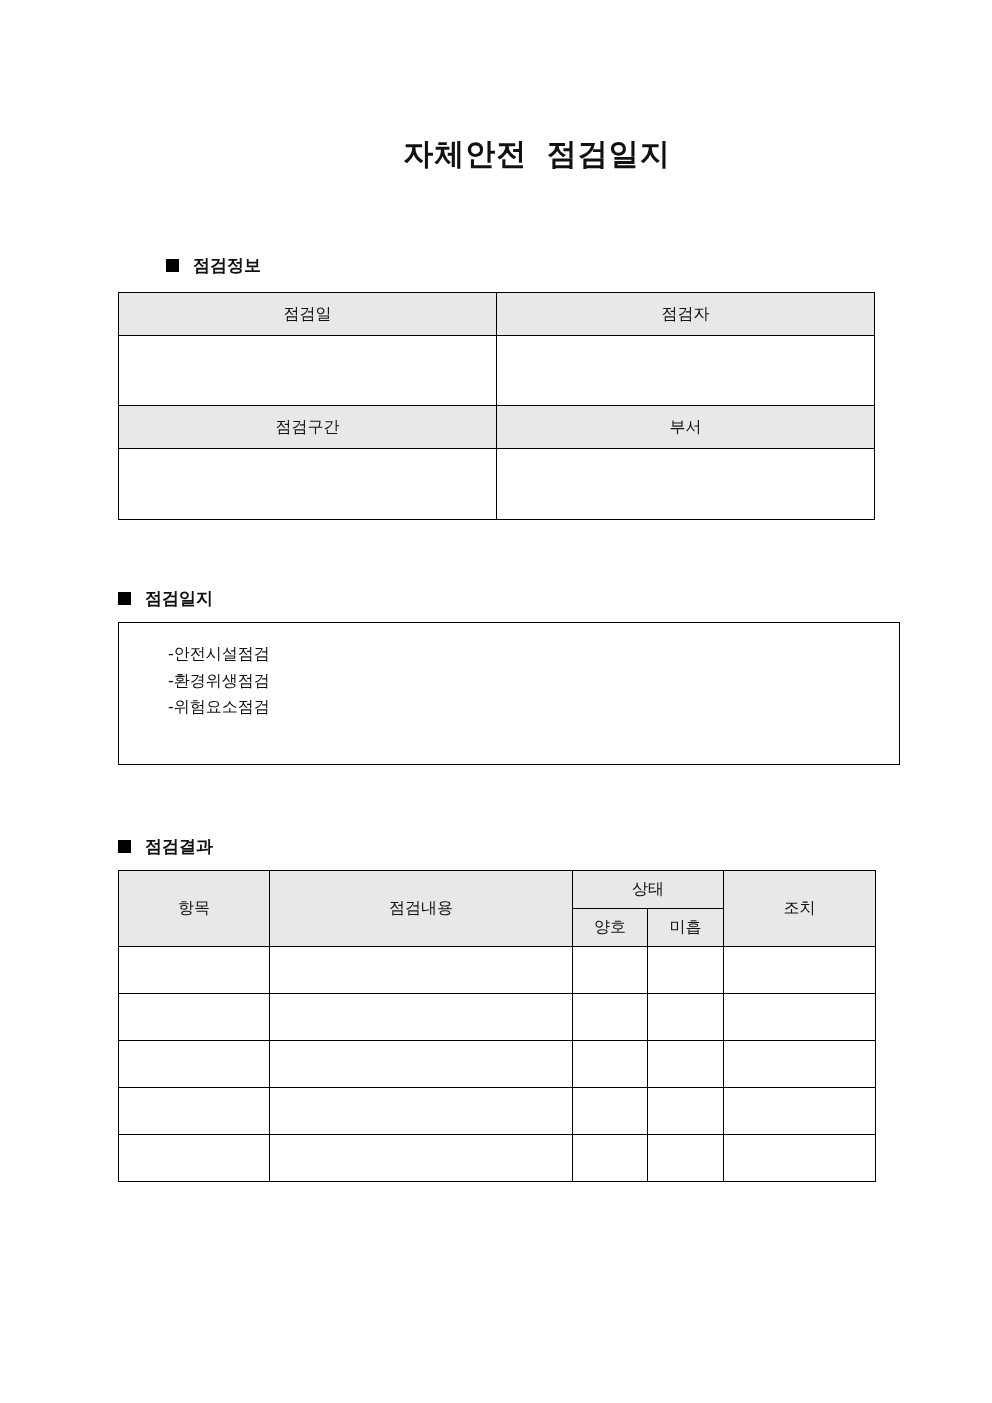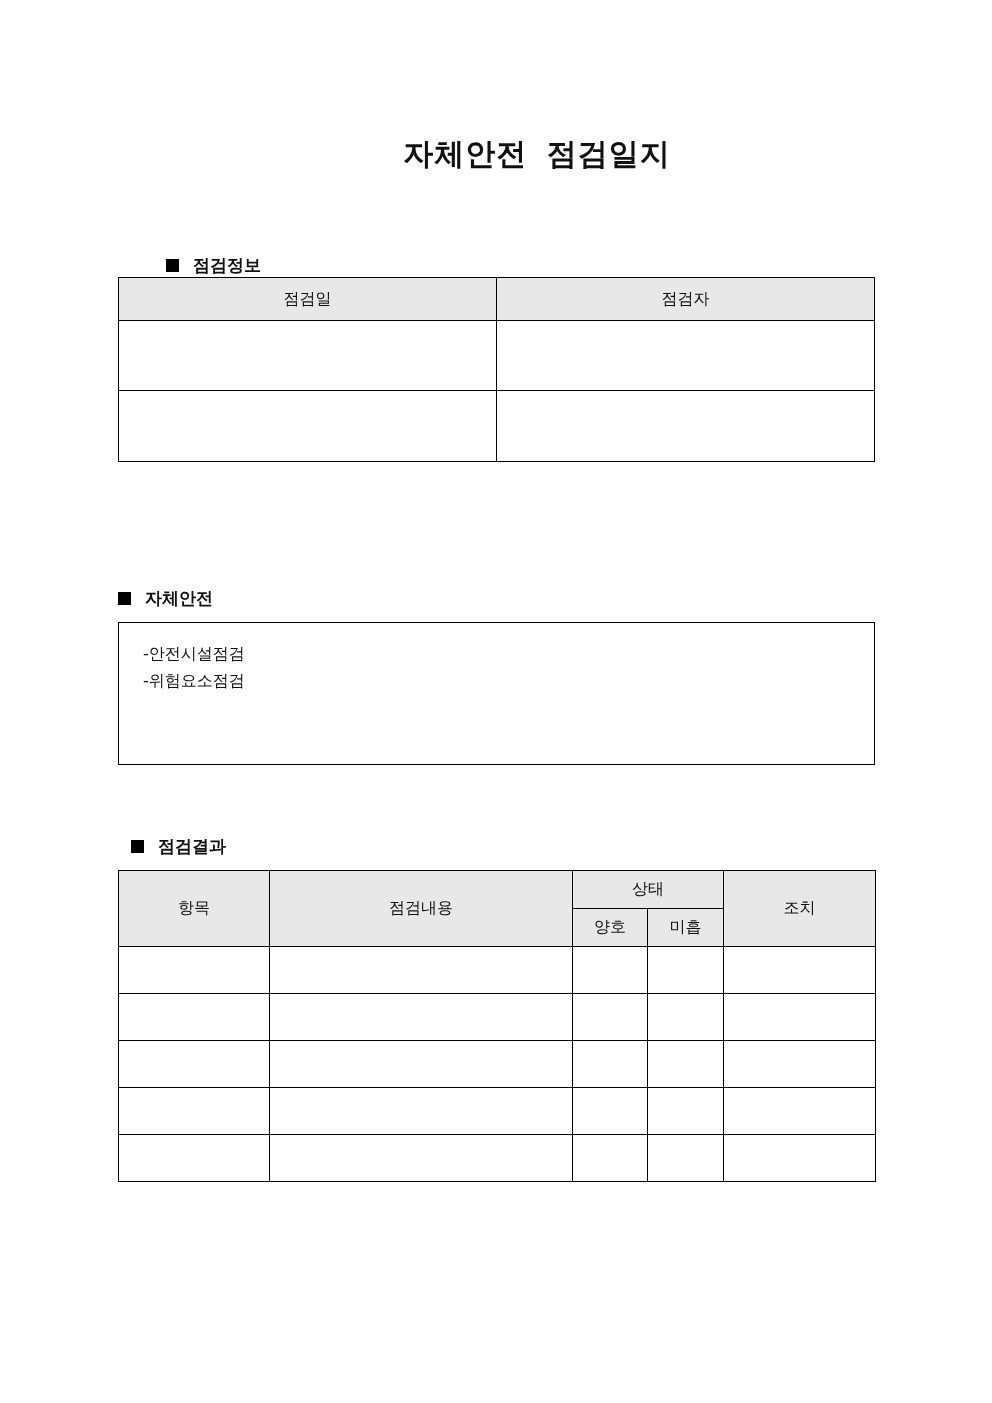--- a/index.html
+++ b/index.html
@@ -3,66 +3,71 @@
 <meta charset="utf-8">
 <style>
   html, body { margin: 0; padding: 0; background: #ffffff; }
   body { width: 992px; height: 1403px; position: relative; font-family: "DejaVu Sans", "Liberation Sans", sans-serif; color: #111; }
   .title { position: absolute; left: 0; top: 134px; width: 992px; text-align: center; font-size: 30px; font-weight: bold; letter-spacing: 1px; word-spacing: 8px; margin-left: 41px; }
   .section-title { position: absolute; left: 118px; font-size: 17px; font-weight: bold; display: flex; align-items: center; }
   .section-title .sq { display: inline-block; width: 13px; height: 13px; background: #000; margin-right: 14px; }
   table { position: absolute; left: 118px; width: 757px; border-collapse: collapse; table-layout: fixed; }
   td, th { border: 1.3px solid #000; padding: 0; text-align: center; vertical-align: middle; font-size: 16px; font-weight: normal; }
   th { background: #e8e8e8; }
-  .notes { position: absolute; left: 118px; top: 622px; width: 755px; height: 141px; border: 1.3px solid #000; }
+  .notes { position: absolute; left: 118px; top: 622px; width: 755px; height: 141px; border: 1.3px solid #000; padding-left: 25px; }
   .notes ul { list-style: none; margin: 0; padding: 18px 0 0 24px; }
   .notes li { font-size: 16px; line-height: 26.5px; }
 </style>
 </head>
 <body>
 
 <div class="title">자체안전 점검일지</div>
 
 <div class="section-title" style="top:254px;padding-left:48px;">
   <span class="sq"></span>
   <span>점검정보</span>
 </div>
-<table style="top:277px;">
+<table style="top:292px;">
   <colgroup>
       <col style="width:50%">
       <col style="width:50%">
     </colgroup>
   <tbody>
       <tr style="height:43px;">
     <th>점검일</th>
     <th>점검자</th>
   </tr>
   <tr style="height:70px;">
     <td></td>
     <td></td>
   </tr>
+  <tr style="height:43px;">
+    <th>점검구간</th>
+    <th>부서</th>
+  </tr>
   <tr style="height:71px;">
     <td></td>
     <td></td>
   </tr>
 </tbody>
   </table>
 
 <div class="section-title" style="top:587px;">
   <span class="sq"></span>
-  <span>자체안전</span>
+  <span>점검일지</span>
 </div>
 <div class="notes">
   <ul>
     <li>-안전시설점검</li>
+    <li>-환경위생점검</li>
     <li>-위험요소점검</li>
   </ul>
 </div>
 
-<div class="section-title" style="top:835px;margin-left:13px;">
+<div class="section-title" style="top:835px;">
   <span class="sq"></span>
   <span>점검결과</span>
 </div>
 <table style="top:870px;">
   <colgroup>
     <col style="width:151px">
       <col style="width:303px">
       <col style="width:75px">
       <col style="width:76px">
       <col style="width:152px">

